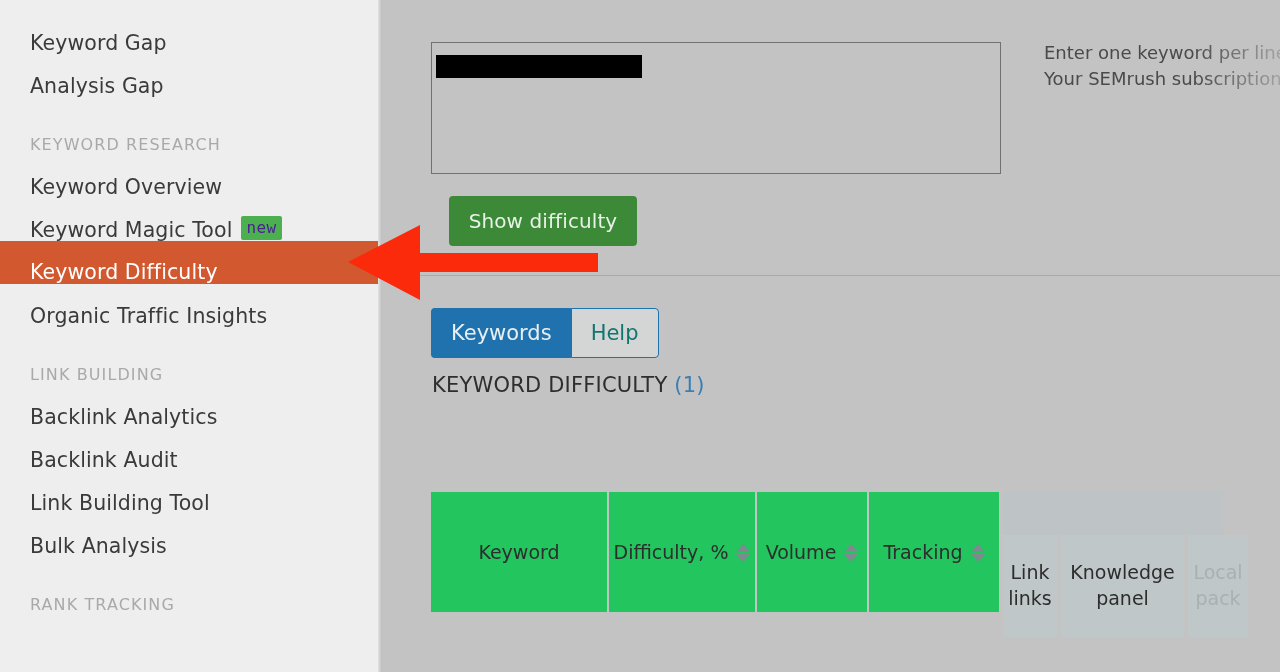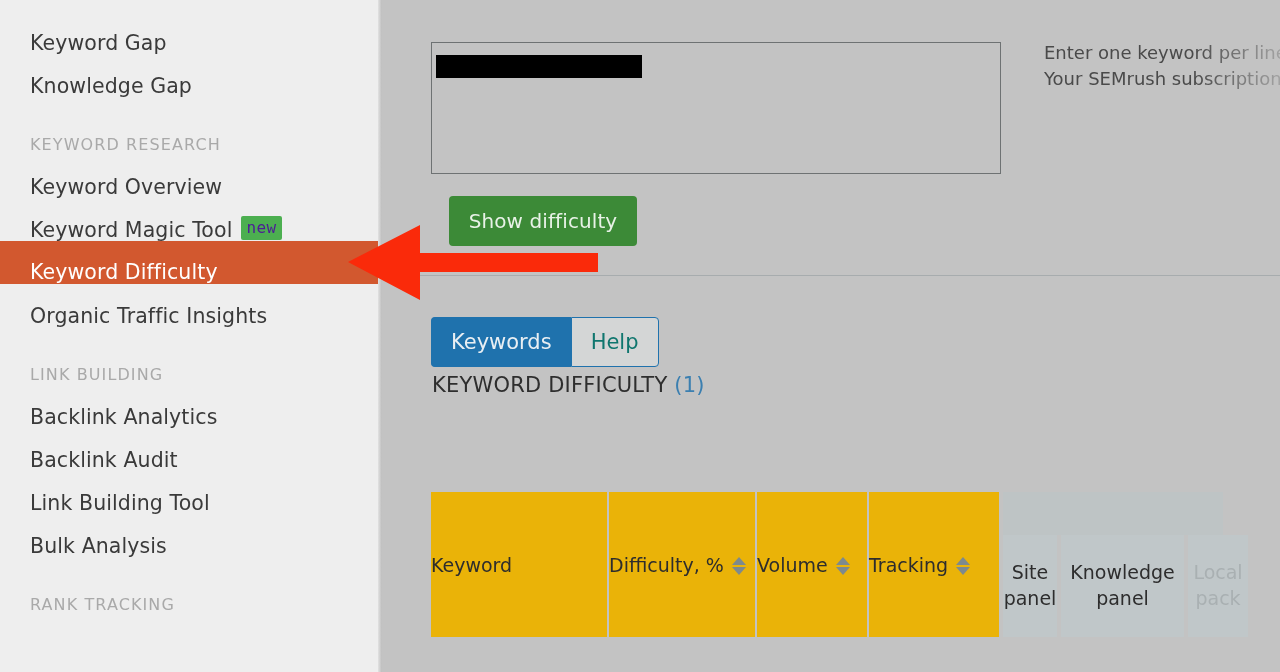--- a/index.html
+++ b/index.html
@@ -131,21 +131,21 @@
   #section-divider {
     position: absolute;
     left: 0; top: 275px;
     width: 898px; height: 1px;
     background: #a7acae;
   }
 
   
   #tabs {
     position: absolute;
-    left: 49px; top: 317px;
+    left: 49px; top: 308px;
     display: flex;
     height: 50px;
   }
   .tab {
     display: flex;
     align-items: center;
     justify-content: center;
     font-size: 21px;
     padding: 0 19px;
     border: 1px solid #1f72ad;
@@ -176,24 +176,25 @@
   
   #results-table {
     position: absolute;
     left: 49px; top: 492px;
     width: 830px;
     height: 145px;
   }
   .th {
     position: absolute;
     top: 0;
-    height: 145px;
-    background: #eab308;
+    height: 120px;
+    background: #22c55e;
     display: flex;
     align-items: center;
+    justify-content: center;
     font-size: 19px;
     color: #2d2d2d;
     border-right: 2px solid #c3c3c3;
     white-space: nowrap;
   }
   .th .sort-icon {
     display: inline-block;
     margin-left: 8px;
     line-height: 0;
     position: relative;
@@ -248,21 +249,21 @@
 </head>
 <body>
 
 <div id="sidebar">
 
   <div class="nav-item" style="top:12px">
     <span>Keyword Gap</span>
   </div>
 
   <div class="nav-item" style="top:55px">
-    <span>Knowledge Gap</span>
+    <span>Analysis Gap</span>
   </div>
 
   <div class="nav-item section" style="top:120px">
     <span>KEYWORD RESEARCH</span>
   </div>
 
   <div class="nav-item" style="top:156px">
     <span>Keyword Overview</span>
   </div>
 
@@ -362,21 +363,21 @@
       <span class="sort-icon">
         <span class="up"></span>
           <span class="down"></span>
       </span>
     </div>
 
     <div id="serp-group">
       <div id="serp-group-header"></div>
 
       <div class="sub-th" style="left:0px;width:56px">
-        <span>Site panel</span>
+        <span>Link links</span>
       </div>
 
       <div class="sub-th" style="left:58px;width:125px">
         <span>Knowledge panel</span>
       </div>
 
       <div class="sub-th faded" style="left:185px;width:62px">
         <span>Local pack</span>
       </div>
     </div>

